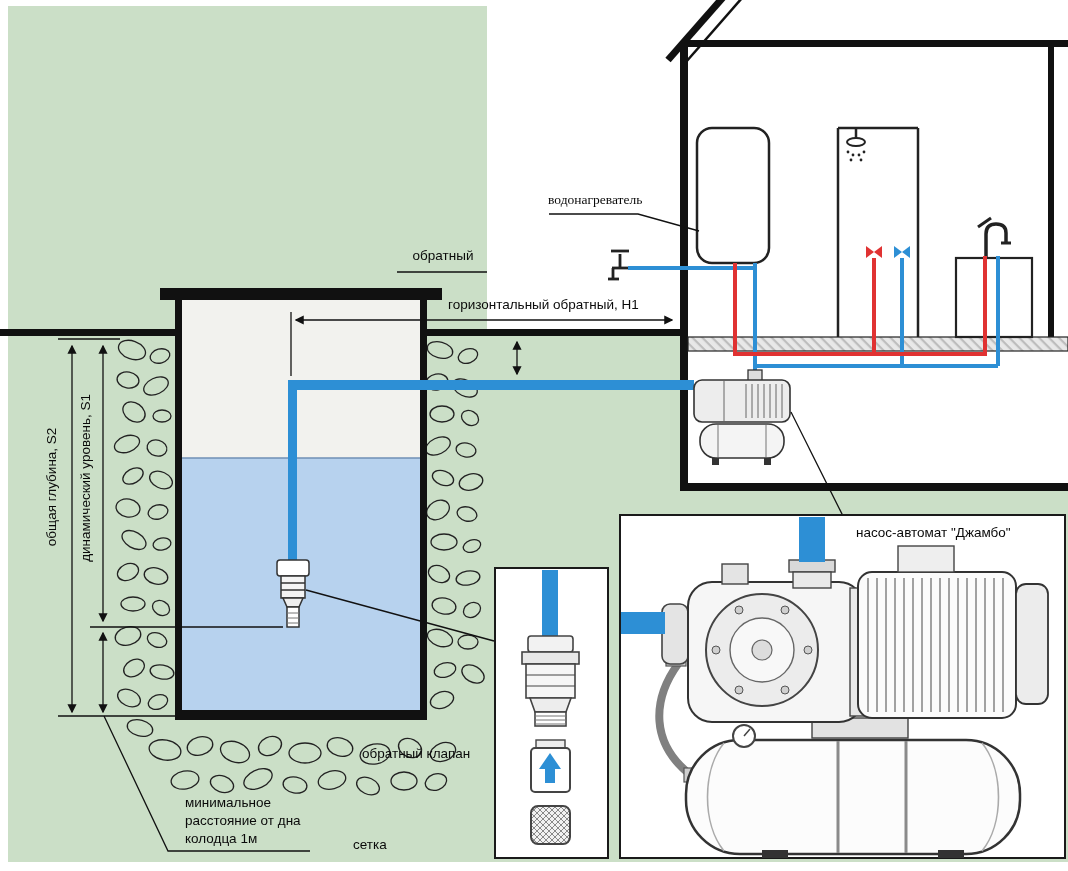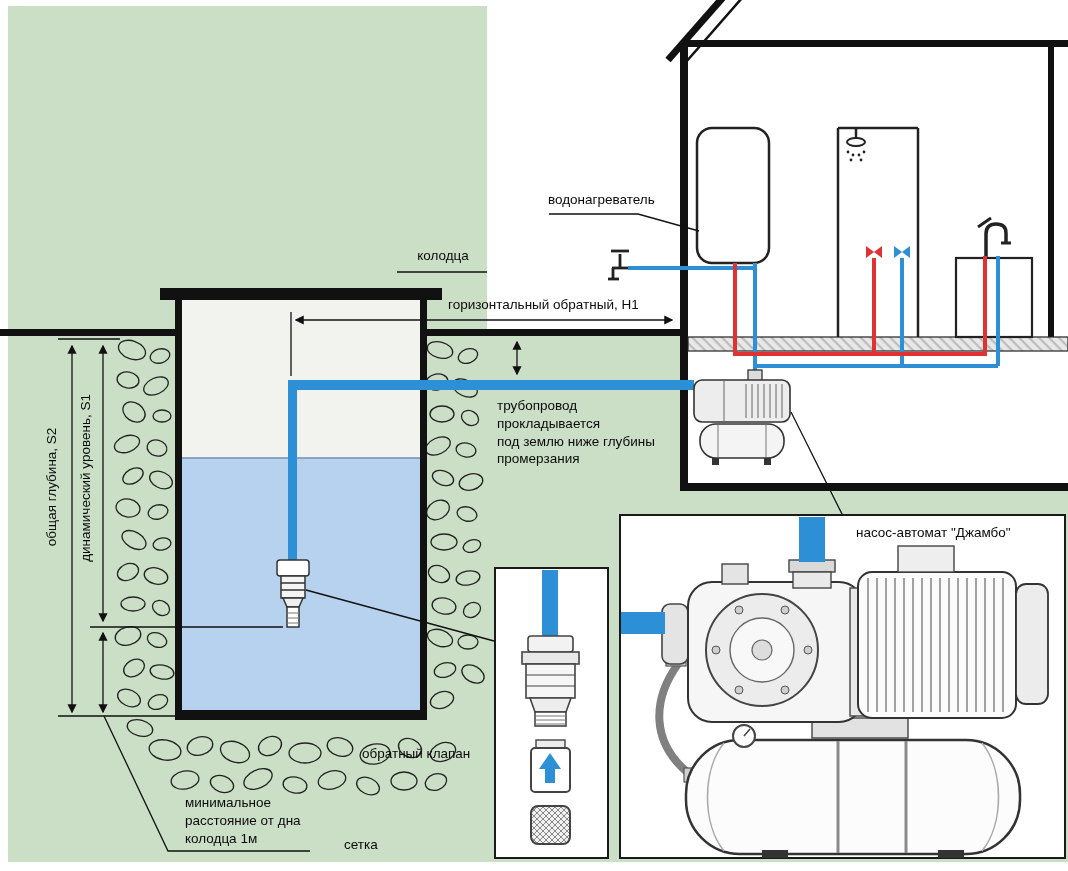--- a/index.html
+++ b/index.html
@@ -320,28 +320,24 @@
       <line x1="976" y1="578" x2="976" y2="712"></line>
           <line x1="985" y1="578" x2="985" y2="712"></line>
           <line x1="994" y1="578" x2="994" y2="712"></line>
       <line x1="1003" y1="578" x2="1003" y2="712"></line>
     </g>
     <rect x="1016" y="584" width="32" height="120" rx="10" fill="#ececec" stroke="#333" stroke-width="1.8"></rect>
     <rect x="898" y="546" width="56" height="26" fill="#eee" stroke="#444" stroke-width="1.4"></rect>
   </g>
 </svg>
 
-<div class="label ctr" style="left:398px;top:247px;">колодца</div>
+<div class="label ctr" style="left:398px;top:247px;">обратный</div>
 <div class="label" style="left:448px;top:296px;">горизонтальный обратный, H1</div>
-<div class="label" style="left:548px;top:191px;">водонагреватель</div>
-<div class="label" style="left:497px;top:397px;">трубопровод
-прокладывается
-под землю ниже глубины
-промерзания</div>
+<div class="label" style="left:548px;top:191px;font-family:Liberation Serif, serif;">водонагреватель</div>
 <div class="label rot" style="left:-48px;top:478px;">общая глубина, S2</div>
 <div class="label rot" style="left:-14px;top:469px;">динамический уровень, S1</div>
 <div class="label" style="left:185px;top:794px;">минимальное
 расстояние от дна
 колодца 1м</div>
 <div class="label" style="left:362px;top:745px;">обратный клапан</div>
-<div class="label" style="left:344px;top:836px;text-align:right;">сетка</div>
+<div class="label" style="left:353px;top:836px;text-align:right;">сетка</div>
 <div class="label" style="left:856px;top:524px;">насос-автомат "Джамбо"</div>
 </div>
 
 </body></html>

